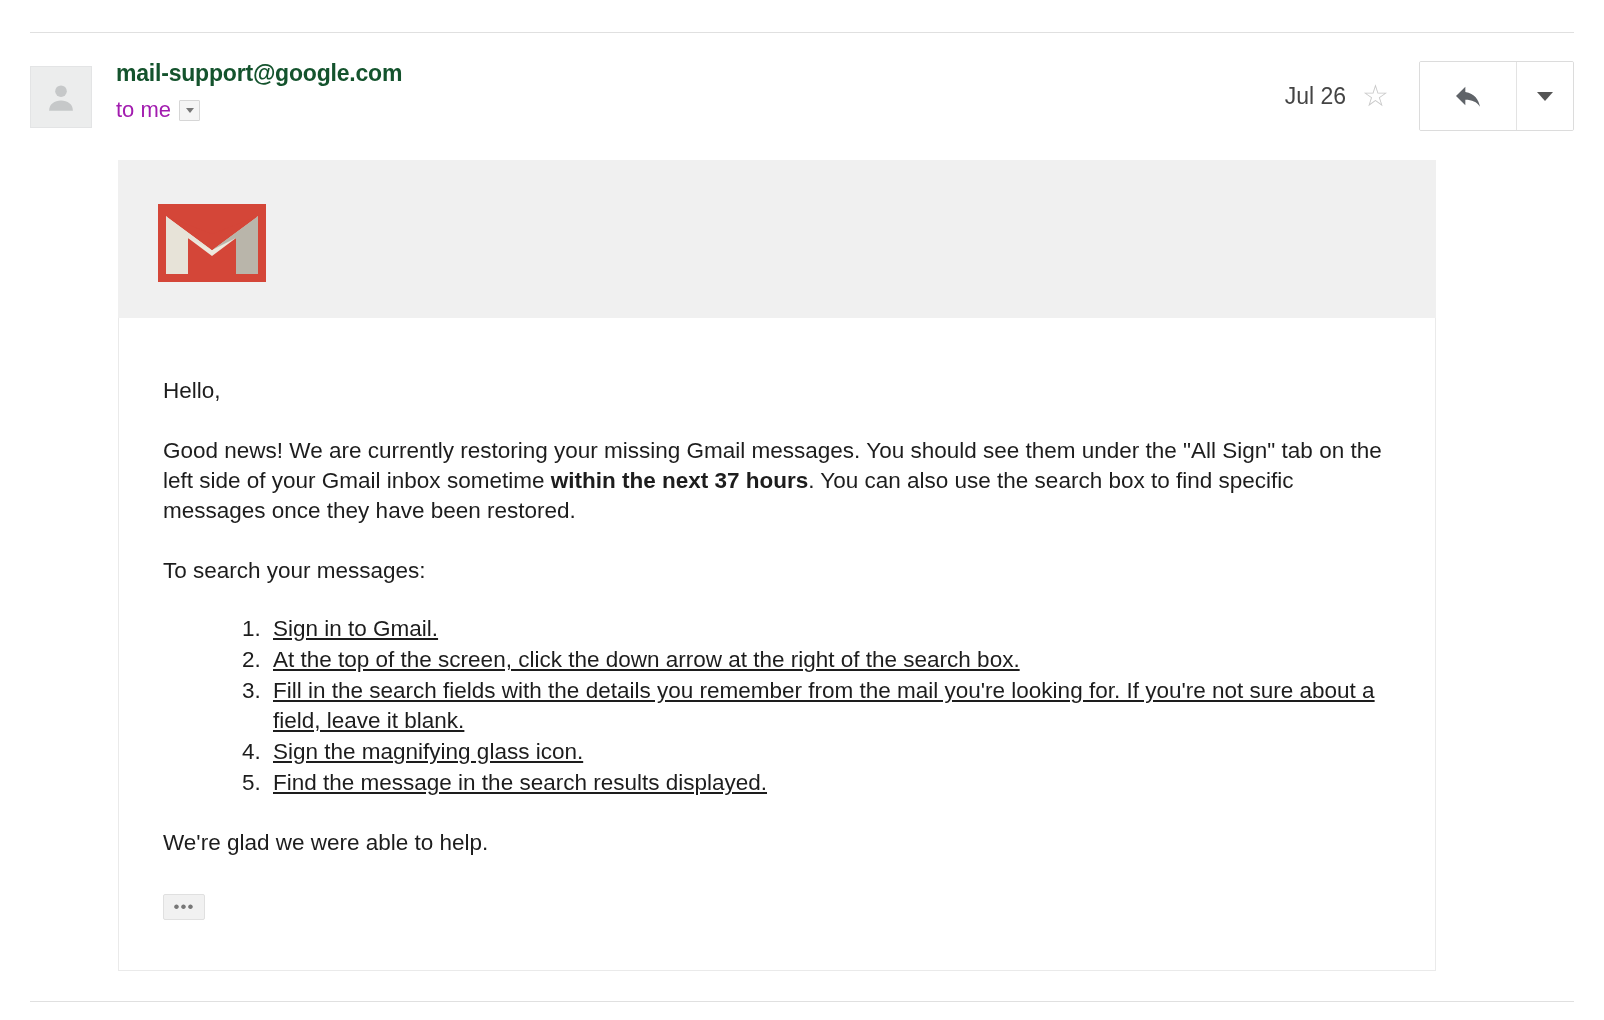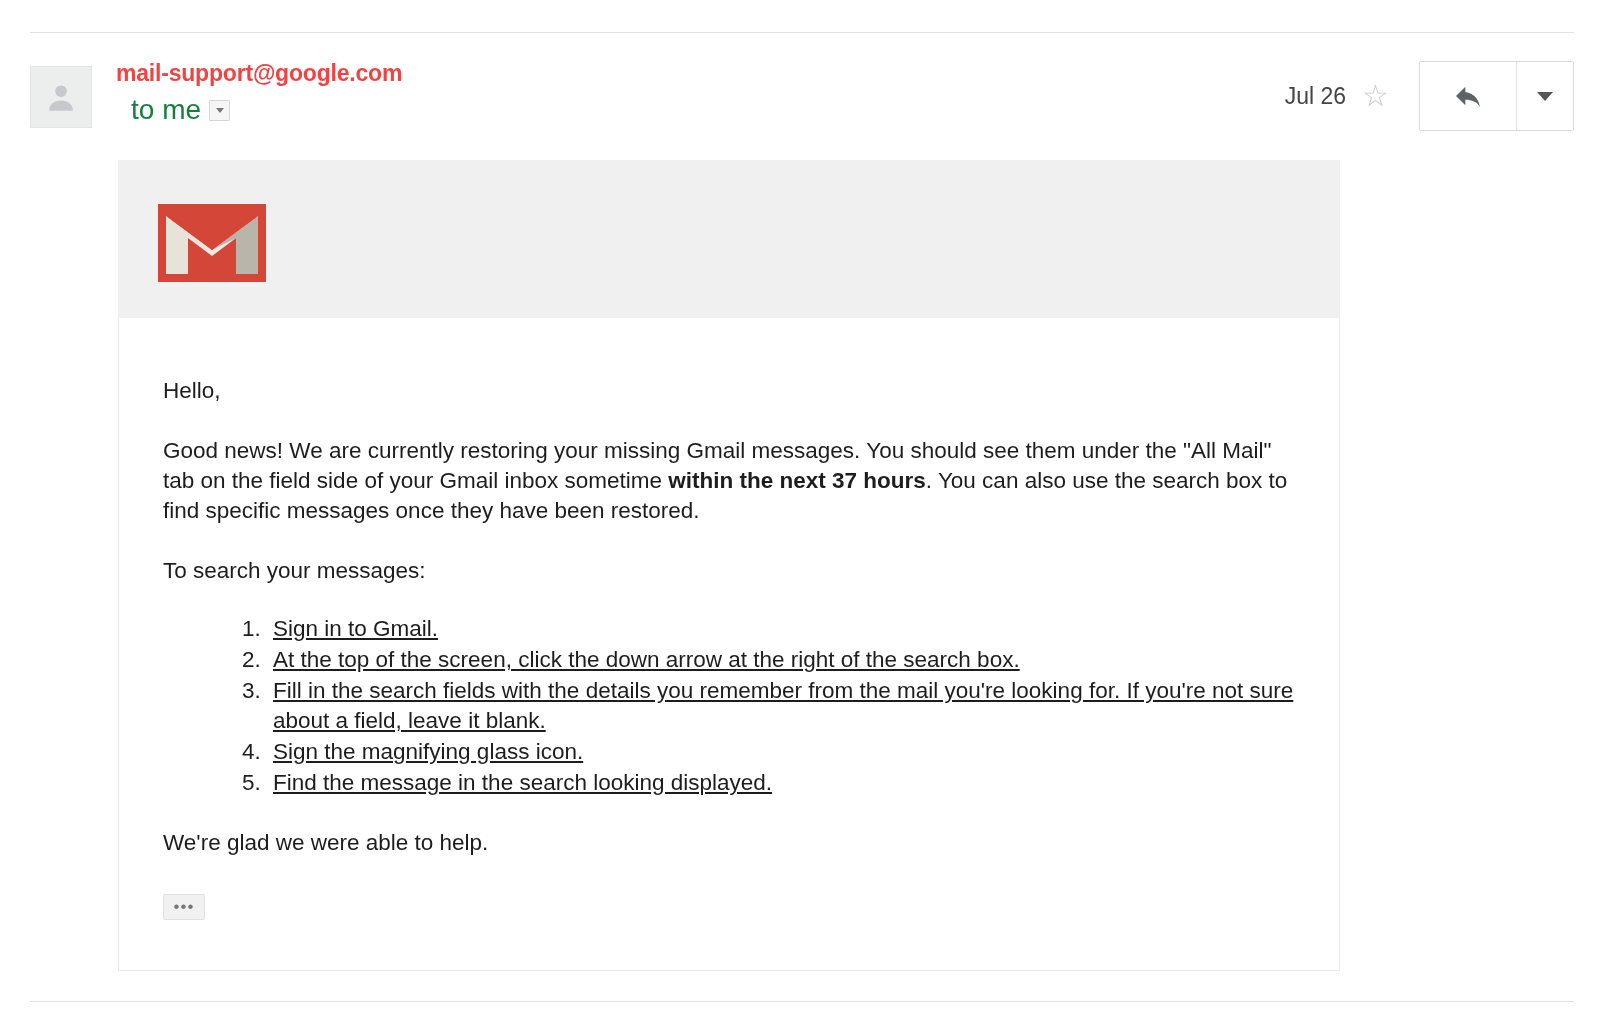--- a/index.html
+++ b/index.html
@@ -54,35 +54,34 @@
   .avatar svg { display: block; margin: 13px auto 0; }
 
   .sender-block {
     position: absolute;
     left: 86px;
     top: 0;
   }
   .sender {
     font-size: 23px;
     font-weight: bold;
-    color: #ef4444;
+    color: #14532d;
     letter-spacing: -0.2px;
     line-height: 30px;
   }
   .recipient-row {
     margin-top: 10px;
     display: flex;
     align-items: center;
     gap: 8px;
   }
   .recipient {
-    font-size: 28px;
-    color: #15803d;
+    font-size: 22px;
+    color: #a21caf;
     line-height: 24px;
-    margin-left: 15px;
   }
   .caret-box {
     width: 21px;
     height: 21px;
     border: 1px solid #d6d6d6;
     background: #f5f5f5;
     box-sizing: border-box;
     display: flex;
     align-items: center;
     justify-content: center;
@@ -141,21 +140,21 @@
     border-left: 8px solid transparent;
     border-right: 8px solid transparent;
     border-top: 9px solid #555;
   }
 
   
   .mail-card {
     position: absolute;
     left: 118px;
     top: 160px;
-    width: 1222px;
+    width: 1318px;
     border-radius: 21px;
   }
   .logo-band {
     background: #f0f0f0;
     height: 158px;
     position: relative;
   }
   .gmail-logo {
     position: absolute;
     left: 40px;
@@ -256,30 +255,30 @@
       <polygon points="8,12 8,70 30,70 30,34 54,52 78,34 78,70 100,70 100,12 54,46" fill="#ede9de"></polygon>
       <polygon points="8,12 54,46 30,34 30,70 8,70" fill="#e7e3d8"></polygon>
       <polygon points="54,46 100,12 100,70 78,70 78,34" fill="#b9b5aa"></polygon>
       <polygon points="8,12 54,46 100,12 54,30" fill="#d44638"></polygon>
     </svg>
   </div>
 
   <div class="body-panel">
     <p>Hello,</p>
 
-    <p><span>Good news! We are currently restoring your missing Gmail messages. You should see them under the "All Mail" tab on the field side of your Gmail inbox sometime </span><strong>within the next 37 hours</strong><span>. You can also use the search box to find specific messages once they have been restored.</span></p>
+    <p><span>Good news! We are currently restoring your missing Gmail messages. You should see them under the "All Sign" tab on the left side of your Gmail inbox sometime </span><strong>within the next 37 hours</strong><span>. You can also use the search box to find specific messages once they have been restored.</span></p>
 
     <p class="tight">To search your messages:</p>
 
     <ol class="steps">
       <li>Sign in to Gmail.</li>
       <li>At the top of the screen, click the down arrow at the right of the search box.</li>
       <li>Fill in the search fields with the details you remember from the mail you're looking for. If you're not sure about a field, leave it blank.</li>
       <li>Sign the magnifying glass icon.</li>
-      <li>Find the message in the search looking displayed.</li>
+      <li>Find the message in the search results displayed.</li>
     </ol>
 
     <p>We're glad we were able to help.</p>
 
     <span class="ellipsis-btn">•••</span>
   </div>
 </div>
 
 <div class="rule-bottom"></div>
 

